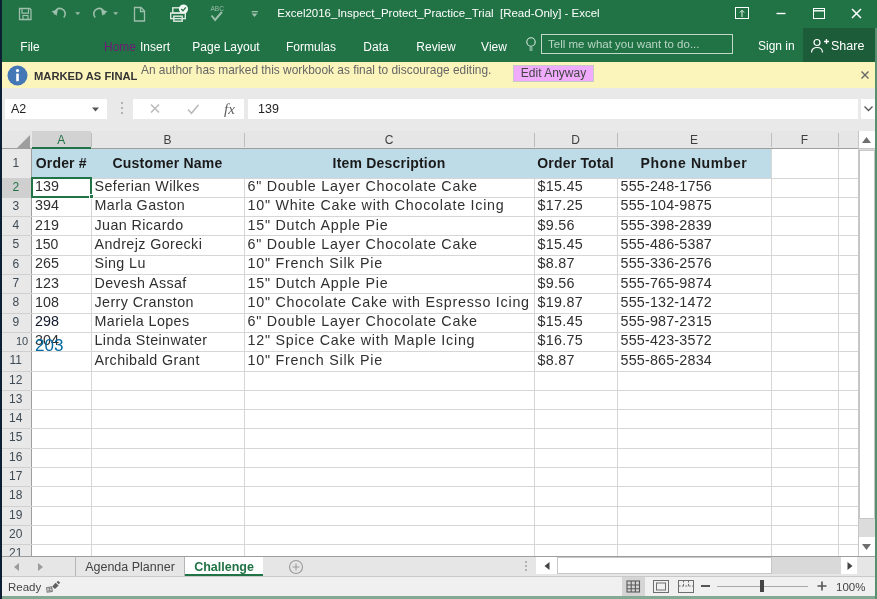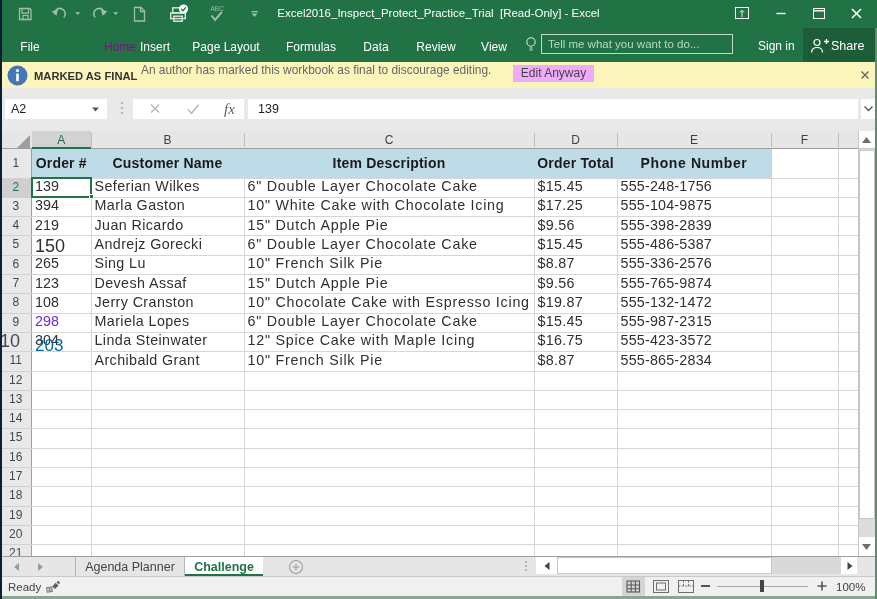--- a/index.html
+++ b/index.html
@@ -148,21 +148,21 @@
 <div class="ab" style="left:0;top:235.4px;width:31.5px;height:19.3px;line-height:19.3px;text-align:center;font-size:12px;color:#3e4a54;overflow:hidden;">5</div>
 <div class="ab" style="left:0;top:235.4px;width:31.5px;height:1px;background:#d0d0d0;"></div>
 <div class="ab" style="left:0;top:254.7px;width:31.5px;height:19.3px;line-height:19.3px;text-align:center;font-size:12px;color:#3e4a54;overflow:hidden;">6</div>
 <div class="ab" style="left:0;top:254.7px;width:31.5px;height:1px;background:#d0d0d0;"></div>
 <div class="ab" style="left:0;top:274.0px;width:31.5px;height:19.3px;line-height:19.3px;text-align:center;font-size:12px;color:#3e4a54;overflow:hidden;">7</div>
 <div class="ab" style="left:0;top:274.0px;width:31.5px;height:1px;background:#d0d0d0;"></div>
 <div class="ab" style="left:0;top:293.3px;width:31.5px;height:19.3px;line-height:19.3px;text-align:center;font-size:12px;color:#3e4a54;overflow:hidden;">8</div>
 <div class="ab" style="left:0;top:293.3px;width:31.5px;height:1px;background:#d0d0d0;"></div>
 <div class="ab" style="left:0;top:312.6px;width:31.5px;height:19.3px;line-height:19.3px;text-align:center;font-size:12px;color:#3e4a54;overflow:hidden;">9</div>
 <div class="ab" style="left:0;top:312.6px;width:31.5px;height:1px;background:#d0d0d0;"></div>
-<div class="ab" style="left:0;top:331.9px;width:44px;height:19.3px;line-height:19.3px;text-align:left;font-size:18px;color:#3e4a54;overflow:hidden;">10</div>
+<div class="ab" style="left:0;top:331.9px;width:44px;height:19.3px;line-height:19.3px;text-align:center;font-size:11px;color:#3e4a54;overflow:hidden;">10</div>
 <div class="ab" style="left:0;top:331.9px;width:31.5px;height:1px;background:#d0d0d0;"></div>
 <div class="ab" style="left:0;top:351.20000000000005px;width:31.5px;height:19.3px;line-height:19.3px;text-align:center;font-size:12px;color:#3e4a54;overflow:hidden;">11</div>
 <div class="ab" style="left:0;top:351.20000000000005px;width:31.5px;height:1px;background:#d0d0d0;"></div>
 <div class="ab" style="left:0;top:370.5px;width:31.5px;height:19.3px;line-height:19.3px;text-align:center;font-size:12px;color:#3e4a54;overflow:hidden;">12</div>
 <div class="ab" style="left:0;top:370.5px;width:31.5px;height:1px;background:#d0d0d0;"></div>
 <div class="ab" style="left:0;top:389.8px;width:31.5px;height:19.3px;line-height:19.3px;text-align:center;font-size:12px;color:#3e4a54;overflow:hidden;">13</div>
 <div class="ab" style="left:0;top:389.8px;width:31.5px;height:1px;background:#d0d0d0;"></div>
 <div class="ab" style="left:0;top:409.1px;width:31.5px;height:19.3px;line-height:19.3px;text-align:center;font-size:12px;color:#3e4a54;overflow:hidden;">14</div>
 <div class="ab" style="left:0;top:409.1px;width:31.5px;height:1px;background:#d0d0d0;"></div>
 <div class="ab" style="left:0;top:428.4px;width:31.5px;height:19.3px;line-height:19.3px;text-align:center;font-size:12px;color:#3e4a54;overflow:hidden;">15</div>
@@ -219,41 +219,41 @@
 <div class="ab" style="left:35.0px;top:197.3px;font-size:14.3px;letter-spacing:0px;color:#303030;white-space:nowrap;">394</div>
 <div class="ab" style="left:94.5px;top:197.3px;font-size:14.3px;letter-spacing:0.4px;color:#303030;white-space:nowrap;">Marla Gaston</div>
 <div class="ab" style="left:247.5px;top:197.3px;font-size:14.3px;letter-spacing:0.75px;color:#303030;white-space:nowrap;">10" White Cake with Chocolate Icing</div>
 <div class="ab" style="left:537.5px;top:197.3px;font-size:14.3px;letter-spacing:0.3px;color:#303030;white-space:nowrap;">$17.25</div>
 <div class="ab" style="left:620.5px;top:197.3px;font-size:14.3px;letter-spacing:0.2px;color:#303030;white-space:nowrap;">555-104-9875</div>
 <div class="ab" style="left:35.0px;top:216.6px;font-size:14.3px;letter-spacing:0px;color:#303030;white-space:nowrap;">219</div>
 <div class="ab" style="left:94.5px;top:216.6px;font-size:14.3px;letter-spacing:0.4px;color:#303030;white-space:nowrap;">Juan Ricardo</div>
 <div class="ab" style="left:247.5px;top:216.6px;font-size:14.3px;letter-spacing:0.75px;color:#303030;white-space:nowrap;">15" Dutch Apple Pie</div>
 <div class="ab" style="left:537.5px;top:216.6px;font-size:14.3px;letter-spacing:0.3px;color:#303030;white-space:nowrap;">$9.56</div>
 <div class="ab" style="left:620.5px;top:216.6px;font-size:14.3px;letter-spacing:0.2px;color:#303030;white-space:nowrap;">555-398-2839</div>
-<div class="ab" style="left:35.0px;top:235.9px;font-size:18px;letter-spacing:0px;color:#303030;white-space:nowrap;">150</div>
+<div class="ab" style="left:35.0px;top:235.9px;font-size:14px;letter-spacing:0px;color:#303030;white-space:nowrap;">150</div>
 <div class="ab" style="left:94.5px;top:235.9px;font-size:14.3px;letter-spacing:0.4px;color:#303030;white-space:nowrap;">Andrejz Gorecki</div>
 <div class="ab" style="left:247.5px;top:235.9px;font-size:14.3px;letter-spacing:0.75px;color:#303030;white-space:nowrap;">6" Double Layer Chocolate Cake</div>
 <div class="ab" style="left:537.5px;top:235.9px;font-size:14.3px;letter-spacing:0.3px;color:#303030;white-space:nowrap;">$15.45</div>
 <div class="ab" style="left:620.5px;top:235.9px;font-size:14.3px;letter-spacing:0.2px;color:#303030;white-space:nowrap;">555-486-5387</div>
 <div class="ab" style="left:35.0px;top:255.2px;font-size:14.3px;letter-spacing:0px;color:#303030;white-space:nowrap;">265</div>
 <div class="ab" style="left:94.5px;top:255.2px;font-size:14.3px;letter-spacing:0.4px;color:#303030;white-space:nowrap;">Sing Lu</div>
 <div class="ab" style="left:247.5px;top:255.2px;font-size:14.3px;letter-spacing:0.75px;color:#303030;white-space:nowrap;">10" French Silk Pie</div>
 <div class="ab" style="left:537.5px;top:255.2px;font-size:14.3px;letter-spacing:0.3px;color:#303030;white-space:nowrap;">$8.87</div>
 <div class="ab" style="left:620.5px;top:255.2px;font-size:14.3px;letter-spacing:0.2px;color:#303030;white-space:nowrap;">555-336-2576</div>
 <div class="ab" style="left:35.0px;top:274.5px;font-size:14.3px;letter-spacing:0px;color:#303030;white-space:nowrap;">123</div>
 <div class="ab" style="left:94.5px;top:274.5px;font-size:14.3px;letter-spacing:0.4px;color:#303030;white-space:nowrap;">Devesh Assaf</div>
 <div class="ab" style="left:247.5px;top:274.5px;font-size:14.3px;letter-spacing:0.75px;color:#303030;white-space:nowrap;">15" Dutch Apple Pie</div>
 <div class="ab" style="left:537.5px;top:274.5px;font-size:14.3px;letter-spacing:0.3px;color:#303030;white-space:nowrap;">$9.56</div>
 <div class="ab" style="left:620.5px;top:274.5px;font-size:14.3px;letter-spacing:0.2px;color:#303030;white-space:nowrap;">555-765-9874</div>
 <div class="ab" style="left:35.0px;top:293.8px;font-size:14.3px;letter-spacing:0px;color:#303030;white-space:nowrap;">108</div>
 <div class="ab" style="left:94.5px;top:293.8px;font-size:14.3px;letter-spacing:0.4px;color:#303030;white-space:nowrap;">Jerry Cranston</div>
 <div class="ab" style="left:247.5px;top:293.8px;font-size:14.3px;letter-spacing:0.75px;color:#303030;white-space:nowrap;">10" Chocolate Cake with Espresso Icing</div>
 <div class="ab" style="left:537.5px;top:293.8px;font-size:14.3px;letter-spacing:0.3px;color:#303030;white-space:nowrap;">$19.87</div>
 <div class="ab" style="left:620.5px;top:293.8px;font-size:14.3px;letter-spacing:0.2px;color:#303030;white-space:nowrap;">555-132-1472</div>
-<div class="ab" style="left:35.0px;top:313.1px;font-size:14.3px;letter-spacing:0px;color:#6d28d9;white-space:nowrap;">298</div>
+<div class="ab" style="left:35.0px;top:313.1px;font-size:14.3px;letter-spacing:0px;color:#0f172a;white-space:nowrap;">298</div>
 <div class="ab" style="left:94.5px;top:313.1px;font-size:14.3px;letter-spacing:0.4px;color:#303030;white-space:nowrap;">Mariela Lopes</div>
 <div class="ab" style="left:247.5px;top:313.1px;font-size:14.3px;letter-spacing:0.75px;color:#303030;white-space:nowrap;">6" Double Layer Chocolate Cake</div>
 <div class="ab" style="left:537.5px;top:313.1px;font-size:14.3px;letter-spacing:0.3px;color:#303030;white-space:nowrap;">$15.45</div>
 <div class="ab" style="left:620.5px;top:313.1px;font-size:14.3px;letter-spacing:0.2px;color:#303030;white-space:nowrap;">555-987-2315</div>
 <div class="ab" style="left:35.0px;top:332.4px;font-size:14.3px;letter-spacing:0px;color:#303030;white-space:nowrap;">304</div>
 <div class="ab" style="left:94.5px;top:332.4px;font-size:14.3px;letter-spacing:0.4px;color:#303030;white-space:nowrap;">Linda Steinwater</div>
 <div class="ab" style="left:247.5px;top:332.4px;font-size:14.3px;letter-spacing:0.75px;color:#303030;white-space:nowrap;">12" Spice Cake with Maple Icing</div>
 <div class="ab" style="left:537.5px;top:332.4px;font-size:14.3px;letter-spacing:0.3px;color:#303030;white-space:nowrap;">$16.75</div>
 <div class="ab" style="left:620.5px;top:332.4px;font-size:14.3px;letter-spacing:0.2px;color:#303030;white-space:nowrap;">555-423-3572</div>
 <div class="ab" style="left:35.0px;top:336px;font-size:17px;letter-spacing:0px;color:#0369a1;white-space:nowrap;">203</div>

